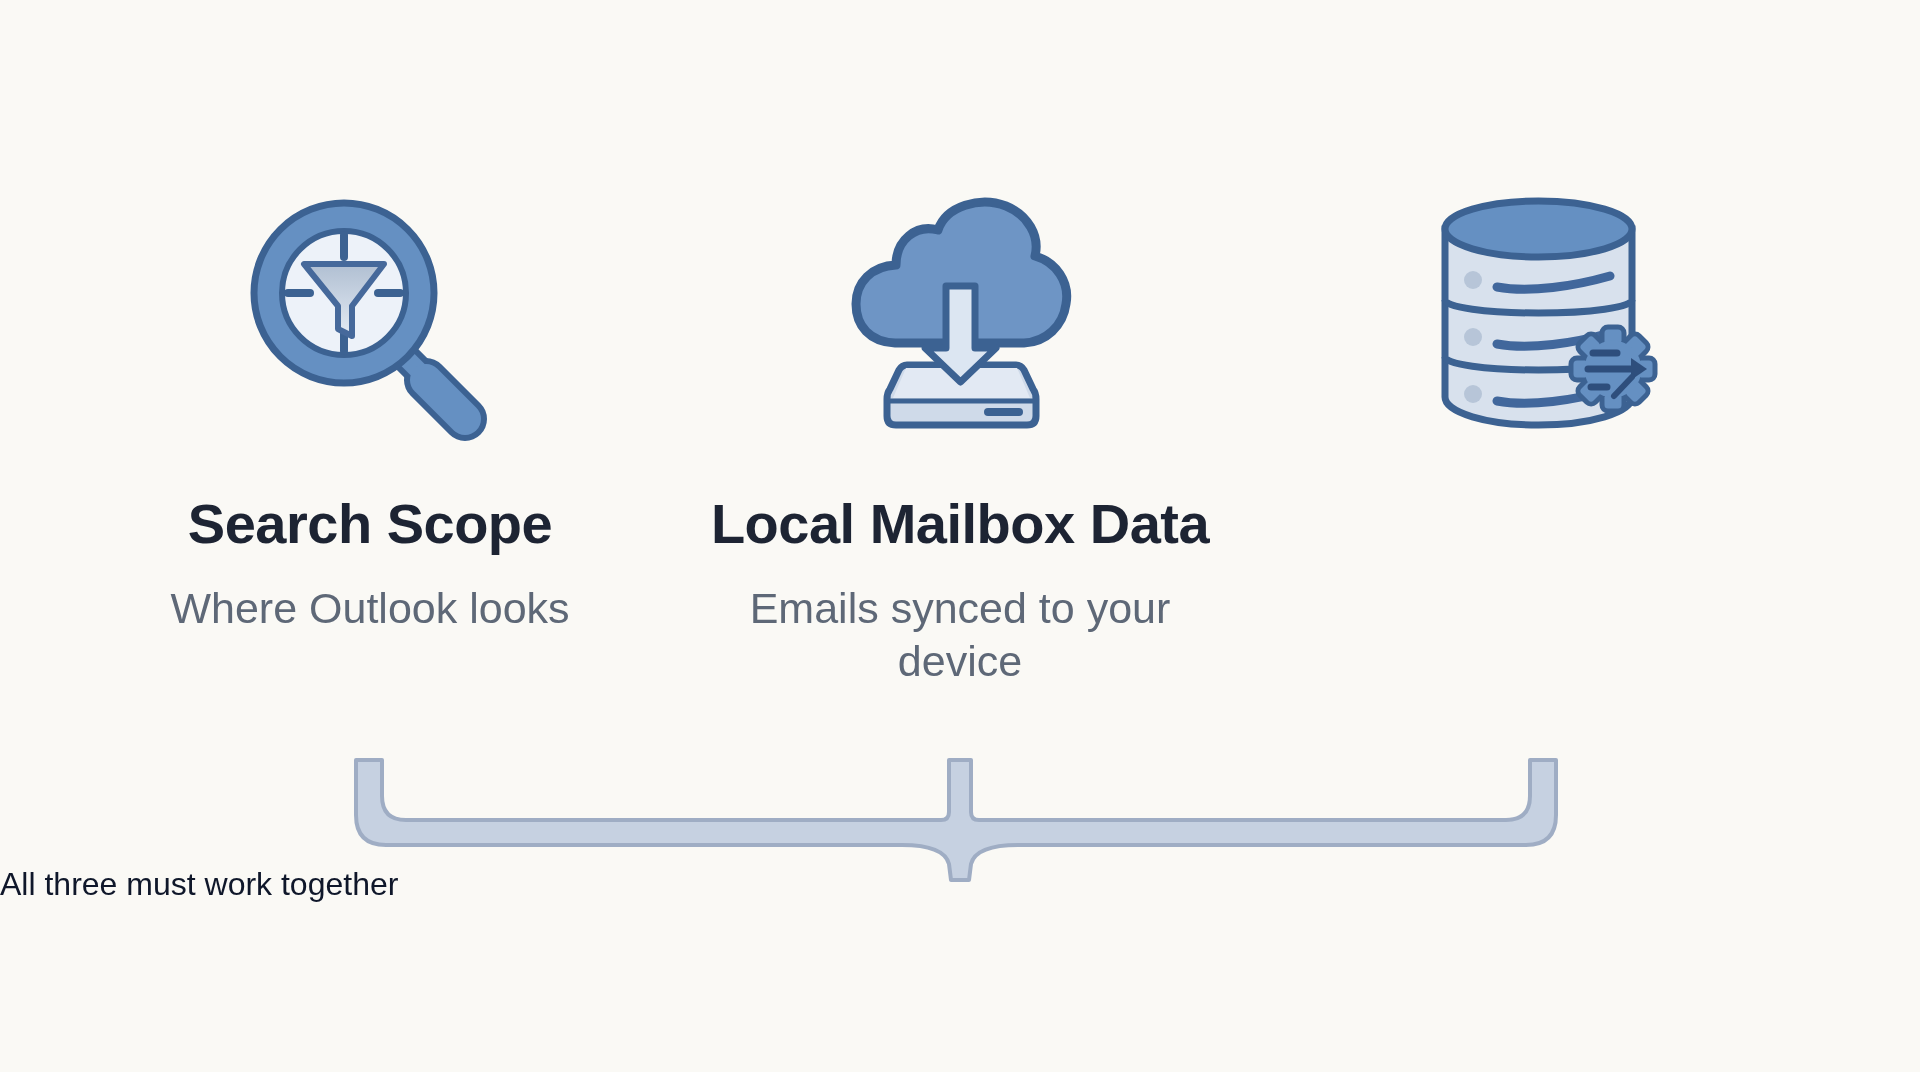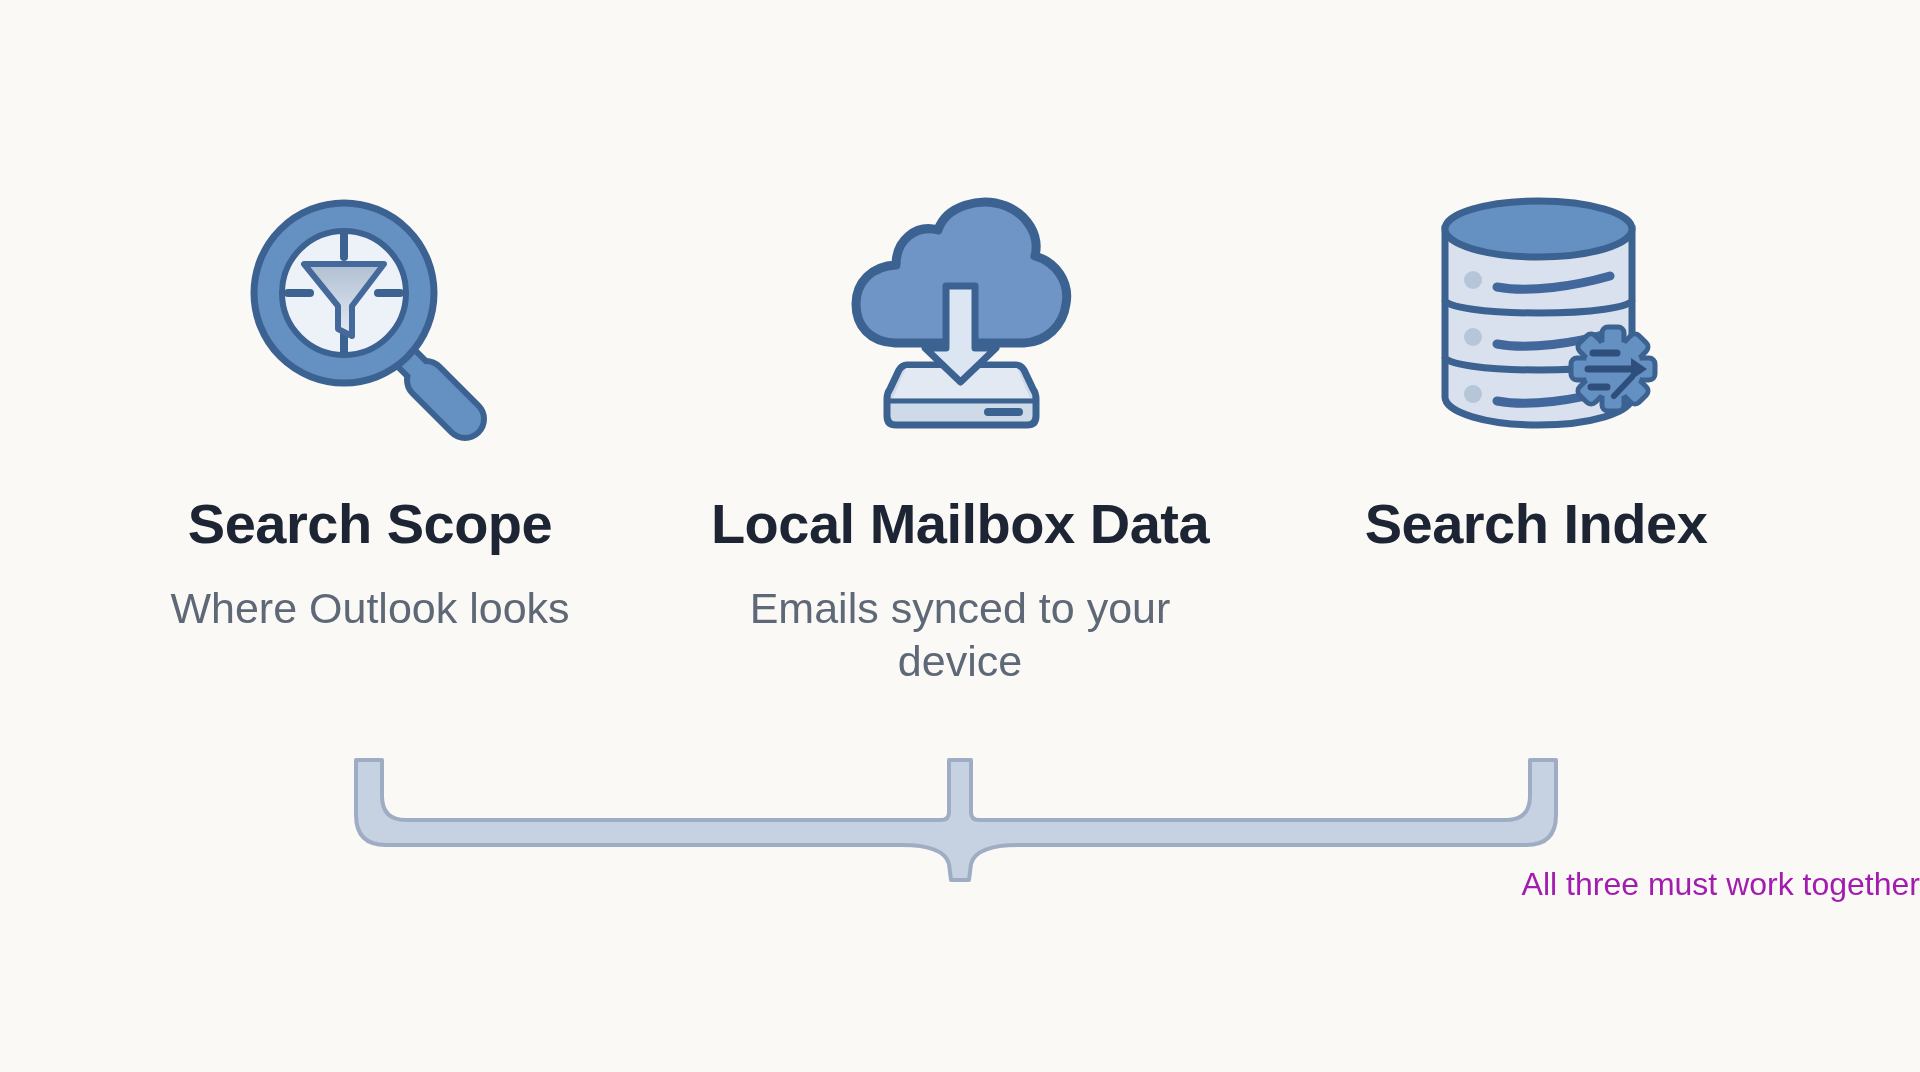--- a/index.html
+++ b/index.html
@@ -24,21 +24,21 @@
     color:#1d2433;letter-spacing:-0.5px;
   }
   .subtitle{
     margin:28px 0 0 0;
     font-size:43px;font-weight:400;line-height:53px;
     color:#5e6877;white-space:pre-line;
   }
   #bracket{position:absolute;left:350px;top:750px;}
   .caption{
     position:absolute;left:0;top:866px;width:1920px;margin:0;
-    text-align:right;font-size:32px;color:#a21caf;
+    text-align:left;font-size:32px;color:#0f172a;
   }
 </style>
 </head>
 <body>
 
 <div class="stage">
 
   <svg id="icon-magnifier" class="icon" width="270" height="270" viewBox="0 0 270 270">
     <defs>
       <linearGradient id="funnelGrad" x1="0" y1="0" x2="0" y2="1">
@@ -134,21 +134,20 @@
   <div id="col-2" class="textblock">
     <h2 class="title">Local Mailbox Data</h2>
     <p class="subtitle">Emails synced to your
 device</p>
   </div>
   <div id="col-1" class="textblock">
     <h2 class="title">Search Scope</h2>
     <p class="subtitle">Where Outlook looks</p>
   </div>
   <div id="col-3" class="textblock">
-    <h2 class="title">Search Index</h2>
   </div>
 
   <svg id="bracket" width="1220" height="140" viewBox="0 0 1220 140">
     <path d="M 6,10 L 32,10 L 32,46 Q 32,70 56,70
              L 591,70 Q 599,70 599,62 L 599,10
              L 621,10 L 621,62 Q 621,70 629,70
              L 1156,70 Q 1180,70 1180,46 L 1180,10
              L 1206,10 L 1206,65 Q 1206,95 1176,95
              L 668,95 Q 626,95 621,114 L 619,130
              L 601,130 L 599,114 Q 594,95 552,95

